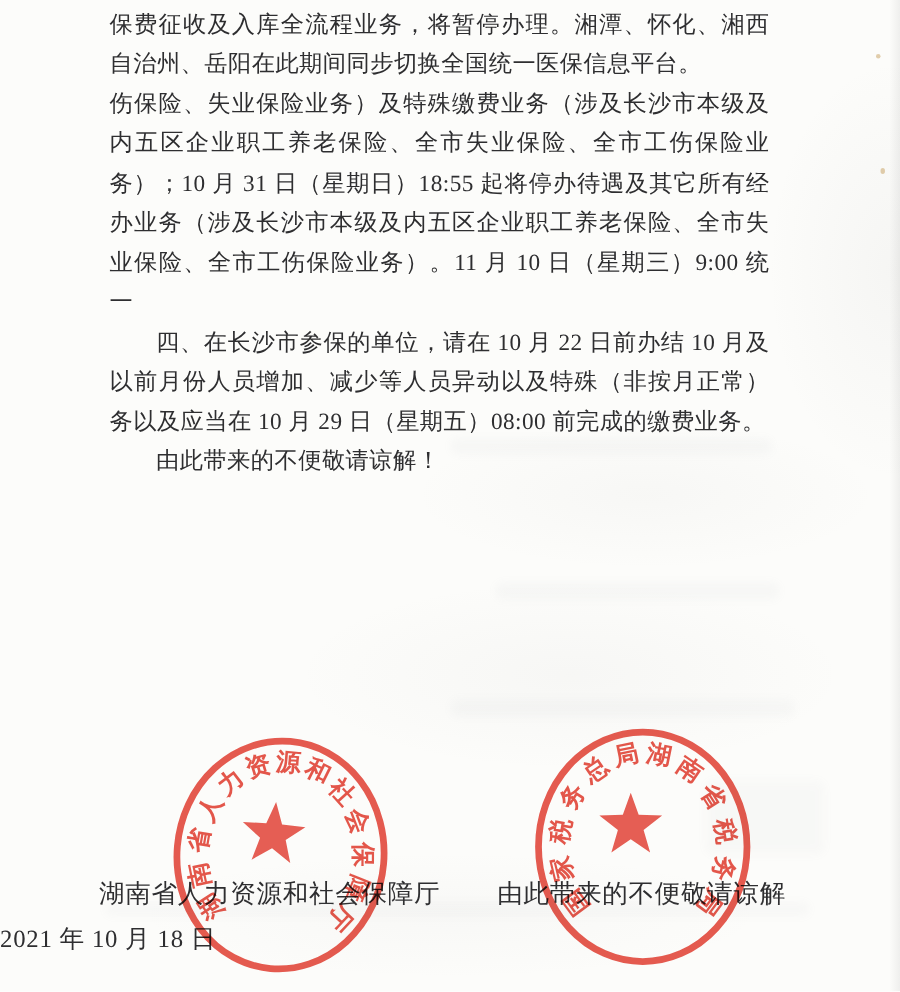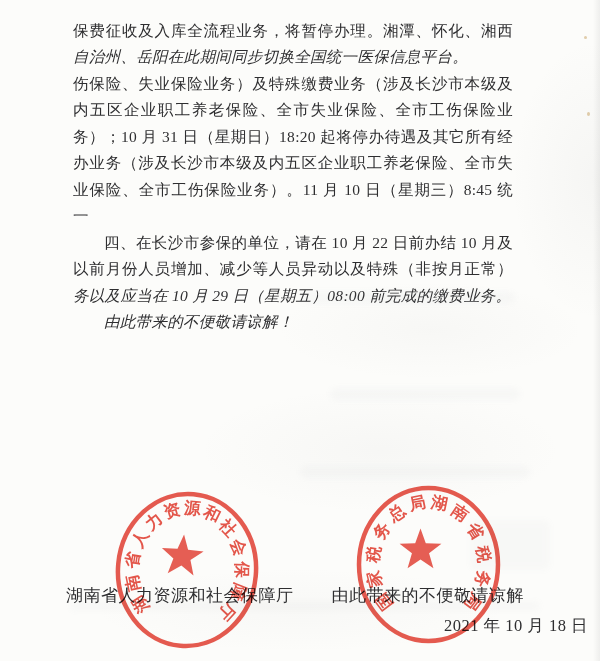--- a/index.html
+++ b/index.html
@@ -15,51 +15,51 @@
       radial-gradient(ellipse 120px 200px at 596px 180px, rgba(140,140,140,0.06), transparent 70%);
     overflow: hidden;
     font-family: "Liberation Serif", "DejaVu Serif", serif;
     color: #2e2e30;
   }
   .body-text {
     position: absolute;
     left: 73px;
     top: 0px;
     width: 440px;
-    padding-top: 18px;
+    padding-top: 4px;
     font-size: 15.5px;
     line-height: 26.45px;
     letter-spacing: 0.3px;
   }
   .para { margin: 0; }
   .line {
     text-align: justify;
     text-align-last: justify;
     white-space: normal;
   }
-  .line.last { text-align-last: left; font-style: italic; }
+  .line.last { text-align-last: left; }
   .line.indent { text-indent: 2em; }
   .signature-row {
     position: absolute;
     left: 66px;
     top: 585px;
     width: 458px;
     display: flex;
     justify-content: space-between;
     font-size: 17px;
     line-height: 22px;
     letter-spacing: 0.5px;
     text-align: right;
   }
   .date-line {
     position: absolute;
     left: 0;
     top: 615px;
     width: 588px;
-    text-align: right;
+    text-align: left;
     font-size: 16.5px;
     letter-spacing: 0.5px;
   }
   .seal {
     position: absolute;
     mix-blend-mode: multiply;
     opacity: 0.93;
     pointer-events: none;
   }
   .seal-left  { left: 115px; top: 491px; width: 144px; height: 158px; }
@@ -96,23 +96,23 @@
 <div class="page">
 
   <div class="body-text" id="paragraphs">
       <div class="para">
         <div class="line">保费征收及入库全流程业务，将暂停办理。湘潭、怀化、湘西</div>
         <div class="line last">自治州、岳阳在此期间同步切换全国统一医保信息平台。</div>
       </div>
       <div class="para">
         <div class="line">伤保险、失业保险业务）及特殊缴费业务（涉及长沙市本级及</div>
         <div class="line">内五区企业职工养老保险、全市失业保险、全市工伤保险业</div>
-        <div class="line">务）；10 月 31 日（星期日）18:20 起将停办待遇及其它所有经</div>
+        <div class="line">务）；10 月 31 日（星期日）18:55 起将停办待遇及其它所有经</div>
         <div class="line">办业务（涉及长沙市本级及内五区企业职工养老保险、全市失</div>
-        <div class="line">业保险、全市工伤保险业务）。11 月 10 日（星期三）8:45 统一</div>
+        <div class="line">业保险、全市工伤保险业务）。11 月 10 日（星期三）9:00 统一</div>
       </div>
       <div class="para">
         <div class="line indent">四、在长沙市参保的单位，请在 10 月 22 日前办结 10 月及</div>
         <div class="line">以前月份人员增加、减少等人员异动以及特殊（非按月正常）</div>
         <div class="line last">务以及应当在 10 月 29 日（星期五）08:00 前完成的缴费业务。</div>
       </div>
       <div class="para">
         <div class="line last indent">由此带来的不便敬请谅解！</div>
       </div>
     </div>

